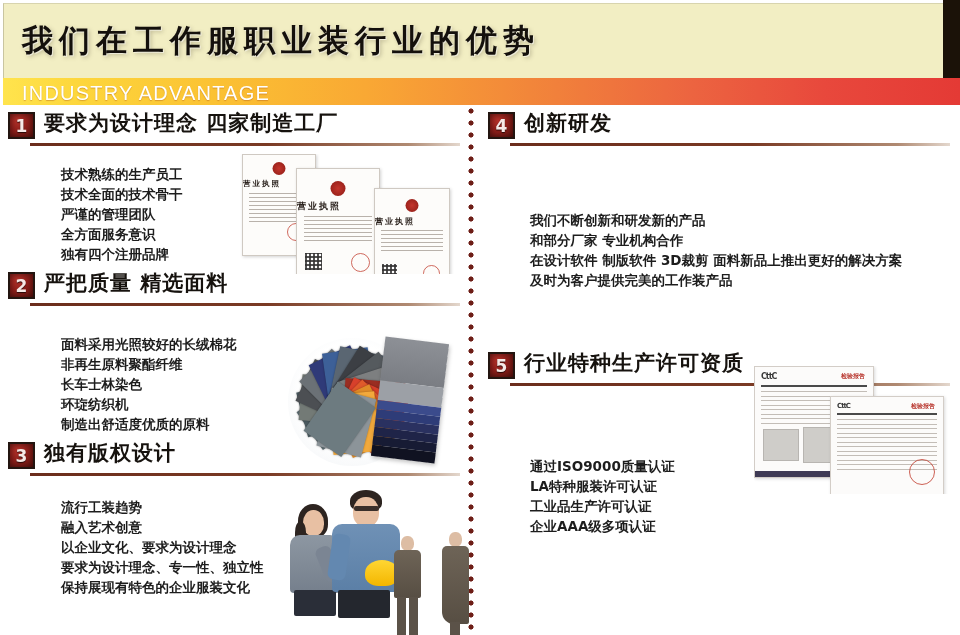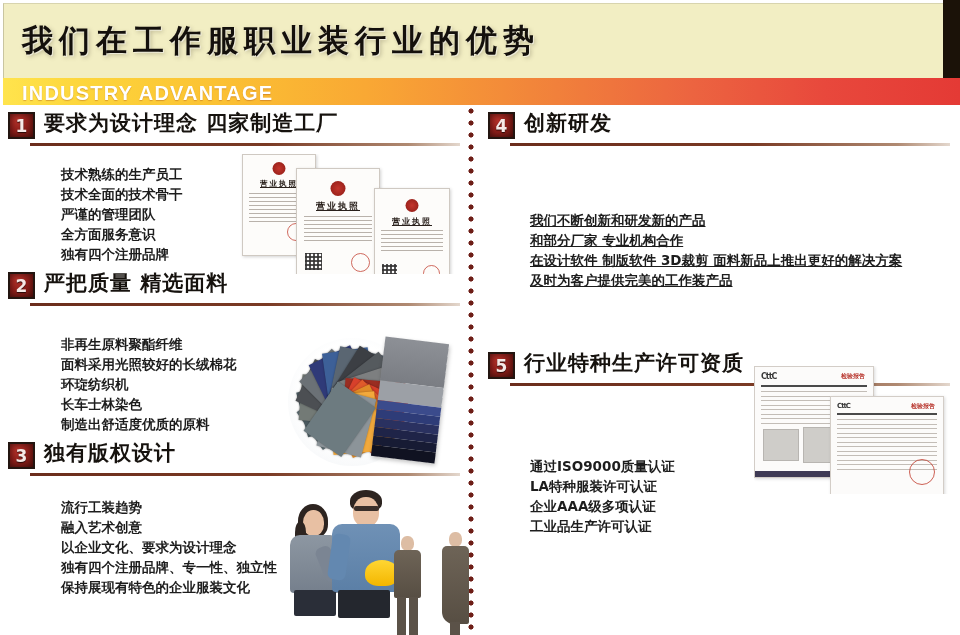--- a/index.html
+++ b/index.html
@@ -36,21 +36,21 @@
     color:#14100c;
     text-shadow:1px 1px 0 rgba(255,255,255,.55), 2px 2px 4px rgba(90,80,60,.35);
     white-space:nowrap;
   }
   .header-bar{
     position:absolute;left:3px;top:78px;width:957px;height:27px;
     background:linear-gradient(90deg,#ffe44d 0%,#fdd63c 8%,#fbc233 22%,#f9a834 38%,#f2863a 55%,#ec6440 72%,#e8483c 86%,#e43a35 100%);
   }
   .header-bar-en{
     position:absolute;left:22px;top:82px;
-    font-size:20px;font-weight:700;letter-spacing:1.2px;
+    font-size:20px;font-weight:400;letter-spacing:1.2px;
     color:#ffffff;
     text-shadow:0 1px 1px rgba(150,60,20,.35);
     white-space:nowrap;
   }
 
   
   .divider{
     position:absolute;left:468px;top:108px;width:6px;height:527px;
     background-image:radial-gradient(circle at 3px 3px,#6d1d16 0 2.4px,rgba(0,0,0,0) 2.7px);
     background-size:6px 12px;background-repeat:repeat-y;
@@ -96,23 +96,23 @@
     position:absolute;background:#fdfcfa;
     border:1px solid #cfc9c2;
     box-shadow:1px 1px 3px rgba(0,0,0,.18);
   }
   .cert .seal{
     position:absolute;left:50%;transform:translateX(-50%);
     border-radius:50%;
     background:radial-gradient(circle,#c4352c 0%,#9d231c 70%,#7d1912 100%);
   }
   .cert .ct{
-    position:absolute;left:0;right:0;text-align:center;
+    position:absolute;left:0;right:0;text-align:left;
     font-family:"DejaVu Sans","Liberation Sans",sans-serif;
-    color:#2a211c;font-weight:700;letter-spacing:2px;text-decoration:underline;
+    color:#2a211c;font-weight:700;letter-spacing:2px;
   }
   .cert .lines{position:absolute;left:8%;right:8%;}
   .cert .lines i{display:block;height:1px;background:#b9b2ab;margin-bottom:3px;}
   .cert .qr{
     position:absolute;
     background:
       repeating-linear-gradient(90deg,#2a2a2a 0 2px,#fff 2px 4px),
       repeating-linear-gradient(0deg,#2a2a2a 0 2px,#fff 2px 4px);
     background-blend-mode:multiply;opacity:.8;
   }
@@ -253,24 +253,24 @@
   </div>
 
   <div class="sec" style="left:8px;top:272px;width:452px;height:160px;">
     <div class="sec-head">
       <div class="badge">2</div>
       <div class="sec-title">严把质量 精选面料</div>
       <div class="rule" style="width:430px;"></div>
     </div>
 
     <div class="sec-body" style="left:53px;top:62px;">
+      <span class="ln">面料采用光照较好的长绒棉花</span>
       <span class="ln">非再生原料聚酯纤维</span>
-      <span class="ln">面料采用光照较好的长绒棉花</span>
+      <span class="ln">长车士林染色</span>
       <span class="ln">环琁纺织机</span>
-      <span class="ln">长车士林染色</span>
       <span class="ln">制造出舒适度优质的原料</span>
     </div>
 
     <div class="img-stage" style="left:278px;top:62px;width:186px;height:150px;">
       <div class="fanwrap" style="left:2px;top:4px;width:128px;height:128px;">
         <div class="fan-disc"></div>
         <div class="sw" style="transform:rotate(-125deg);background:#5c6b70;"></div>
         <div class="sw" style="transform:rotate(-105deg);background:#4b5a60;"></div>
         <div class="sw" style="transform:rotate(-85deg);background:#737a76;"></div>
         <div class="sw" style="transform:rotate(-65deg);background:#4c4f53;"></div>
@@ -307,21 +307,21 @@
     <div class="sec-head">
       <div class="badge">3</div>
       <div class="sec-title">独有版权设计</div>
       <div class="rule" style="width:430px;"></div>
     </div>
 
     <div class="sec-body" style="left:53px;top:55px;">
       <span class="ln">流行工装趋势</span>
       <span class="ln">融入艺术创意</span>
       <span class="ln">以企业文化、要求为设计理念</span>
-      <span class="ln">独有四个注册品牌、专一性、独立性</span>
+      <span class="ln">要求为设计理念、专一性、独立性</span>
       <span class="ln">保持展现有特色的企业服装文化</span>
     </div>
 
     <div class="img-stage" style="left:272px;top:38px;width:198px;height:160px;">
 
       <div class="person" style="left:6px;top:24px;width:58px;height:112px;">
         <div class="p-hair" style="left:12px;top:0;width:30px;height:34px;"></div>
         <div class="p-head" style="left:17px;top:6px;width:21px;height:26px;"></div>
         <div class="p-hair" style="left:9px;top:18px;width:11px;height:26px;border-radius:40%;"></div>
         <div class="p-body" style="left:4px;top:31px;width:50px;height:58px;background:linear-gradient(180deg,#8d97a2 0%,#757f8c 100%);"></div>
@@ -354,21 +354,21 @@
     </div>
   </div>
 
   <div class="sec" style="left:488px;top:112px;width:466px;height:180px;">
     <div class="sec-head">
       <div class="badge">4</div>
       <div class="sec-title">创新研发</div>
       <div class="rule" style="width:440px;"></div>
     </div>
 
-    <div class="sec-body" style="left:42px;top:98px;text-decoration:underline;">
+    <div class="sec-body" style="left:42px;top:98px;">
       <span class="ln">我们不断创新和研发新的产品</span>
       <span class="ln">和部分厂家 专业机构合作</span>
       <span class="ln">在设计软件 制版软件 3D裁剪 面料新品上推出更好的解决方案</span>
       <span class="ln">及时为客户提供完美的工作装产品</span>
     </div>
   </div>
 
   <div class="sec" style="left:488px;top:352px;width:466px;height:240px;">
     <div class="sec-head">
       <div class="badge">5</div>
@@ -415,18 +415,18 @@
             <i></i>
             <i></i>
         </div>
         <div class="rstamp" style="left:78px;top:62px;width:24px;height:24px;"></div>
       </div>
     </div>
 
     <div class="sec-body" style="left:42px;top:104px;">
       <span class="ln">通过ISO9000质量认证</span>
       <span class="ln">LA特种服装许可认证</span>
+      <span class="ln">工业品生产许可认证</span>
       <span class="ln">企业AAA级多项认证</span>
-      <span class="ln">工业品生产许可认证</span>
     </div>
   </div>
 
 </div>
 
 </body></html>

